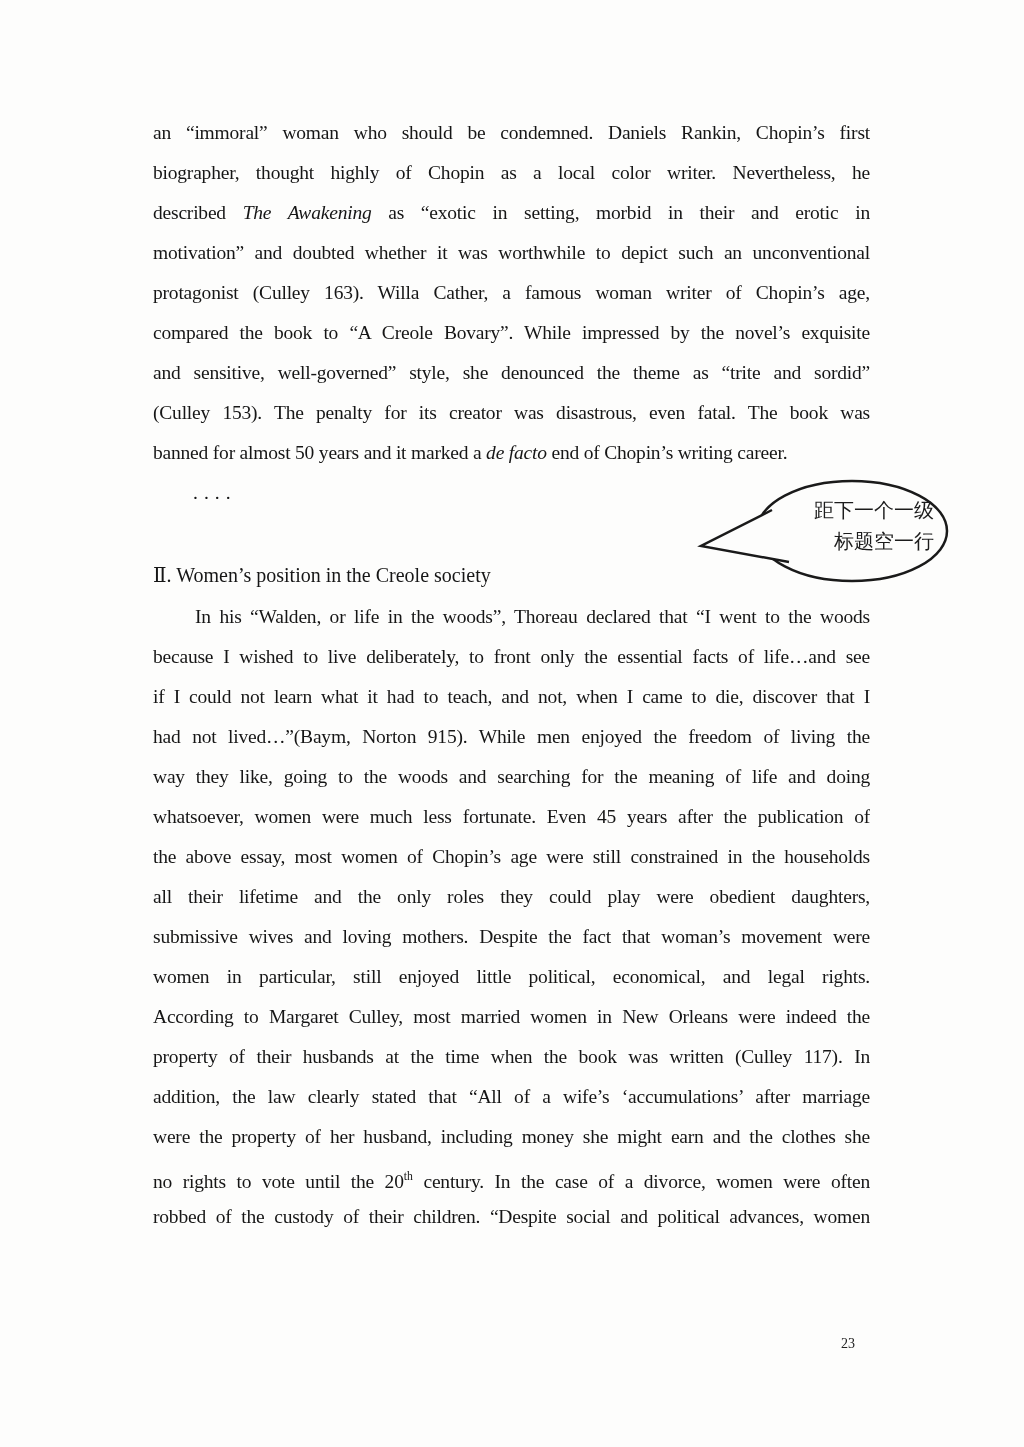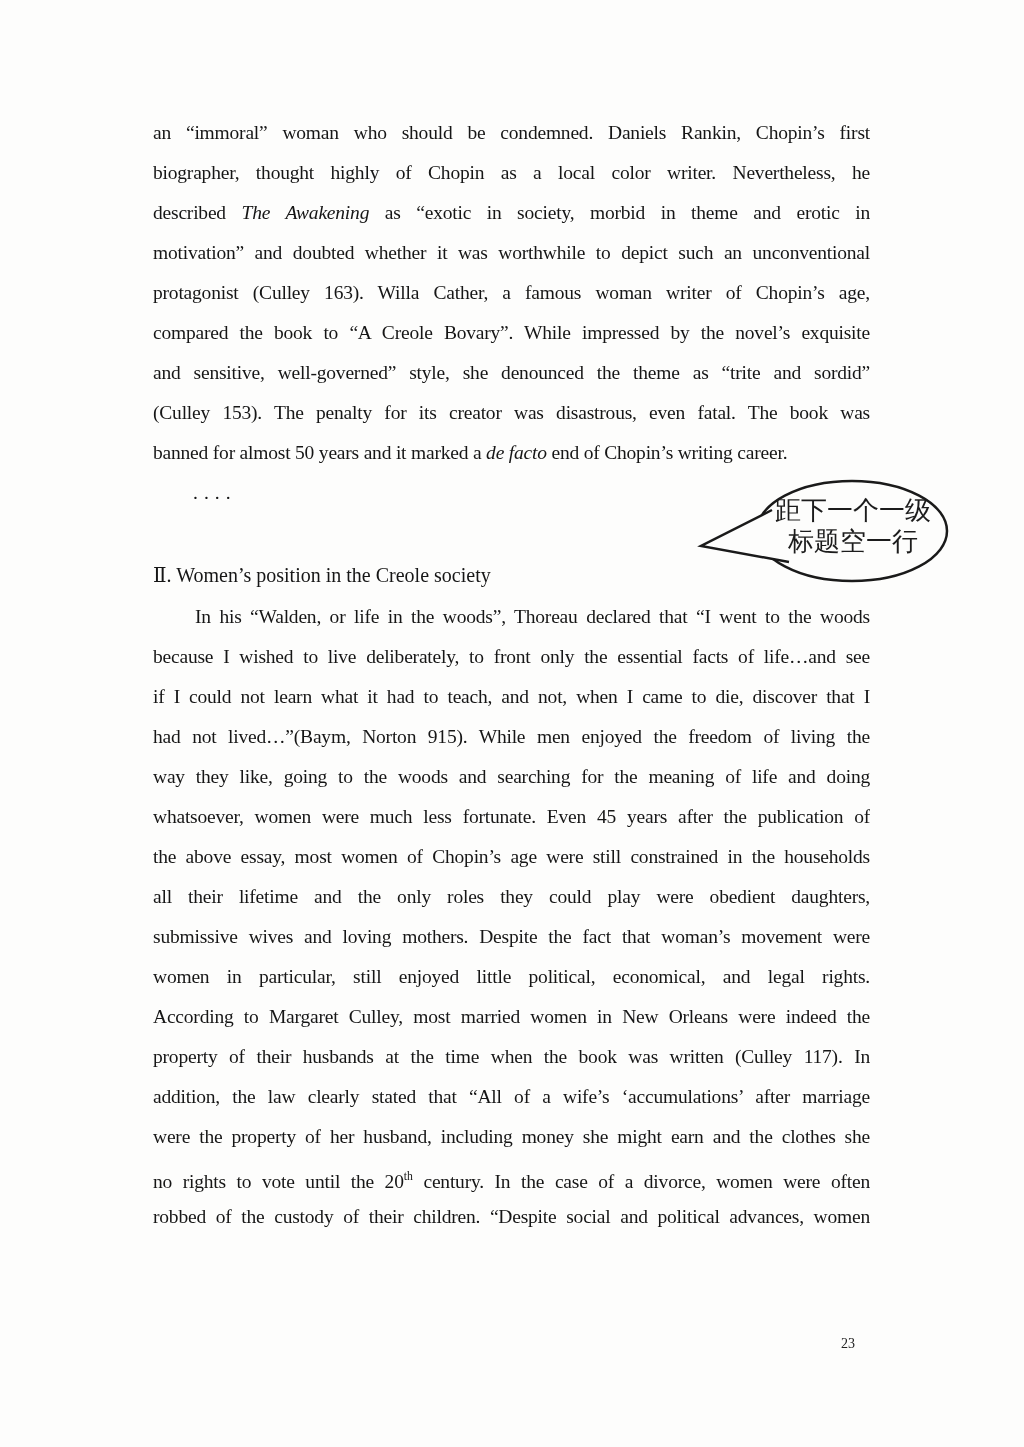--- a/index.html
+++ b/index.html
@@ -54,22 +54,22 @@
     left: 688px;
     top: 474px;
     width: 272px;
     height: 120px;
   }
   .callout-text {
     position: absolute;
     left: 772px;
     top: 495px;
     width: 162px;
-    text-align: center;
-    font-size: 26px;
+    text-align: right;
+    font-size: 20px;
     line-height: 31px;
     color: #1c1c1c;
     font-family: "Liberation Serif", "DejaVu Serif", serif;
   }
   .page-number {
     position: absolute;
     left: 841px;
     top: 1336px;
     font-size: 14px;
     color: #222;
@@ -78,21 +78,21 @@
 </head>
 <body>
 
 <div class="page">
 
   <div class="body-text">
 
     <div class="para lastleft">
         <div class="line first"><span>an “immoral” woman who should be condemned. Daniels Rankin, Chopin’s first</span></div>
         <div class="line"><span>biographer, thought highly of Chopin as a local color writer. Nevertheless, he</span></div>
-        <div class="line"><span>described </span><span class="it">The Awakening</span><span> as “exotic in society, morbid in theme and erotic in</span></div>
+        <div class="line"><span>described </span><span class="it">The Awakening</span><span> as “exotic in setting, morbid in their and erotic in</span></div>
         <div class="line"><span>motivation” and doubted whether it was worthwhile to depict such an unconventional</span></div>
         <div class="line"><span>protagonist (Culley 163). Willa Cather, a famous woman writer of Chopin’s age,</span></div>
         <div class="line"><span>compared the book to “A Creole Bovary”. While impressed by the novel’s exquisite</span></div>
         <div class="line"><span>and sensitive, well-governed” style, she denounced the theme as “trite and sordid”</span></div>
         <div class="line"><span>(Culley 153). The penalty for its creator was disastrous, even fatal. The book was</span></div>
         <div class="line last"><span>banned for almost 50 years and it marked a </span><span class="it">de facto</span><span> end of Chopin’s writing career.</span></div>
       </div>
 
     <div class="ellipsis-line">....</div>
 

